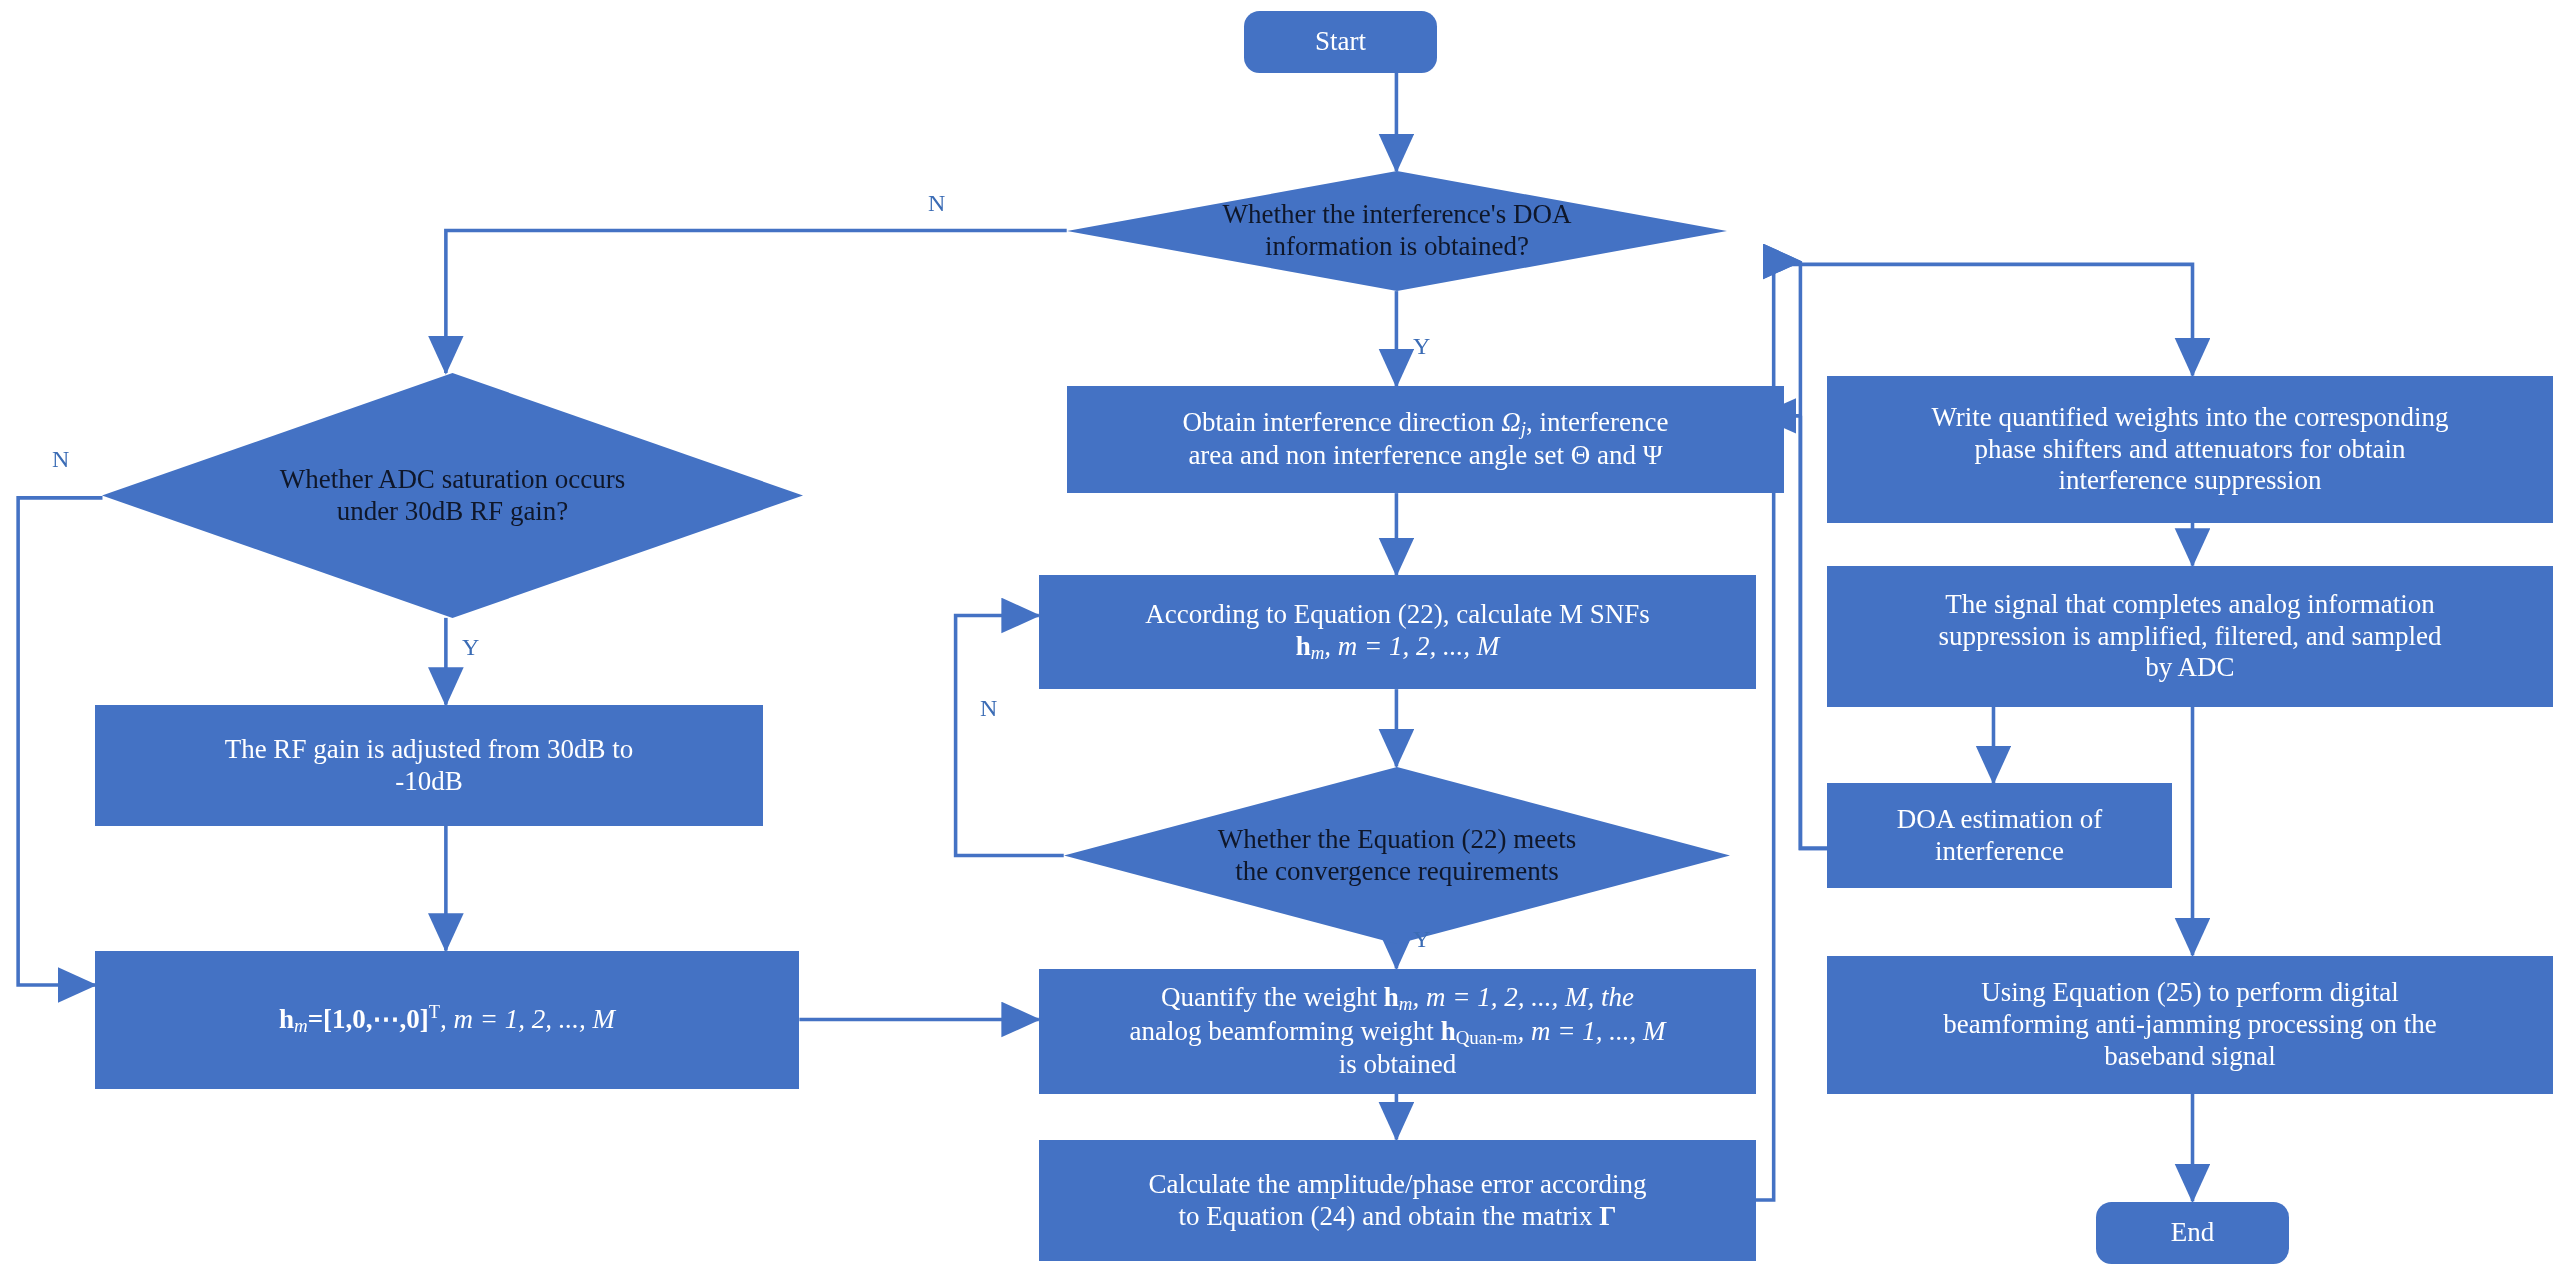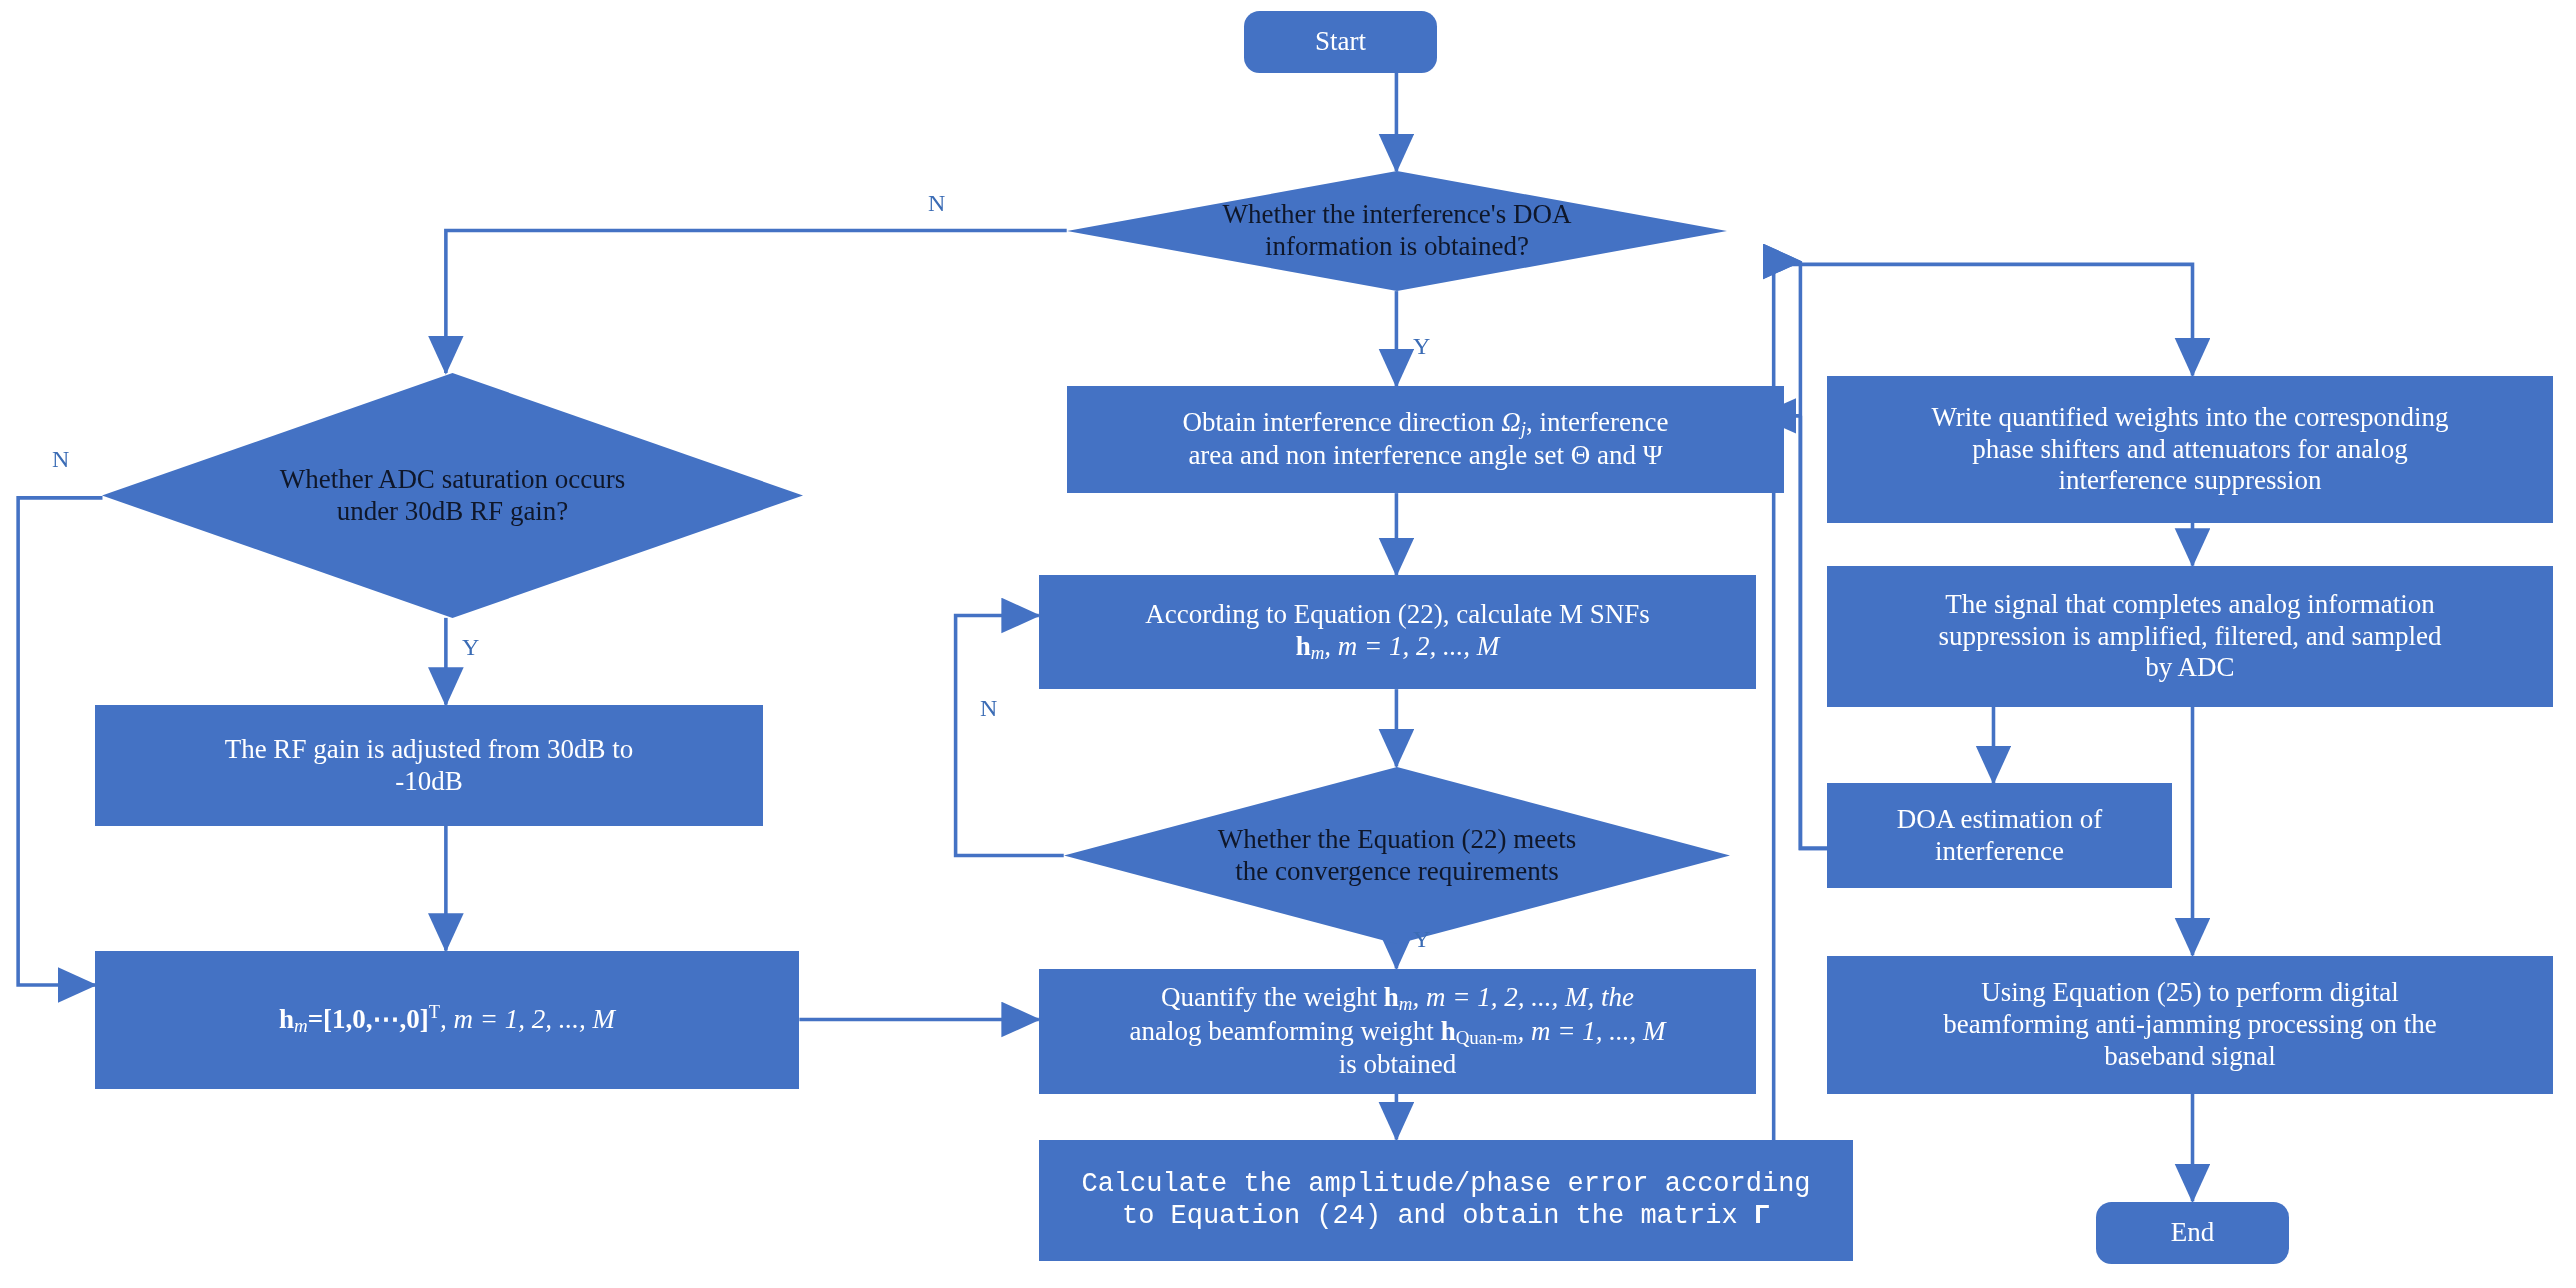--- a/index.html
+++ b/index.html
@@ -140,31 +140,31 @@
   </div>
 
   <div class="node rect" style="left:1039px;top:969px;width:717px;height:125px;font-size:27px;">
     <span>
       <span>Quantify the weight </span><span class="bold">h</span><sub><em>m</em></sub><em>, m = 1, 2, ..., M,   the</em><br>
       <span>analog beamforming weight </span><span class="bold">h</span><sub>Quan-m</sub><em>, m = 1, ..., M</em><br>
       <span>is obtained</span>
     </span>
   </div>
 
-  <div class="node rect" style="left:1039px;top:1140px;width:814px;height:121px;font-size:27px;font-family:Liberation Mono, monospace;">
+  <div class="node rect" style="left:1039px;top:1140px;width:717px;height:121px;font-size:27px;">
     <span>
       <span>Calculate the amplitude/phase error according</span><br>
       <span>to Equation (24) and obtain the matrix </span><span class="bold">Γ</span>
     </span>
   </div>
 
   <div class="node rect" style="left:1827px;top:376px;width:726px;height:147px;font-size:27px;">
     <span>
       <span>Write quantified weights into the corresponding</span><br>
-      <span>phase shifters and attenuators  for analog</span><br>
+      <span>phase shifters and attenuators  for obtain</span><br>
       <span>interference suppression</span>
     </span>
   </div>
 
   <div class="node rect" style="left:1827px;top:566px;width:726px;height:141px;font-size:27px;">
     <span>
       <span>The signal that completes analog information</span><br>
       <span>suppression is amplified, filtered, and sampled</span><br>
       <span>by ADC</span>
     </span>

